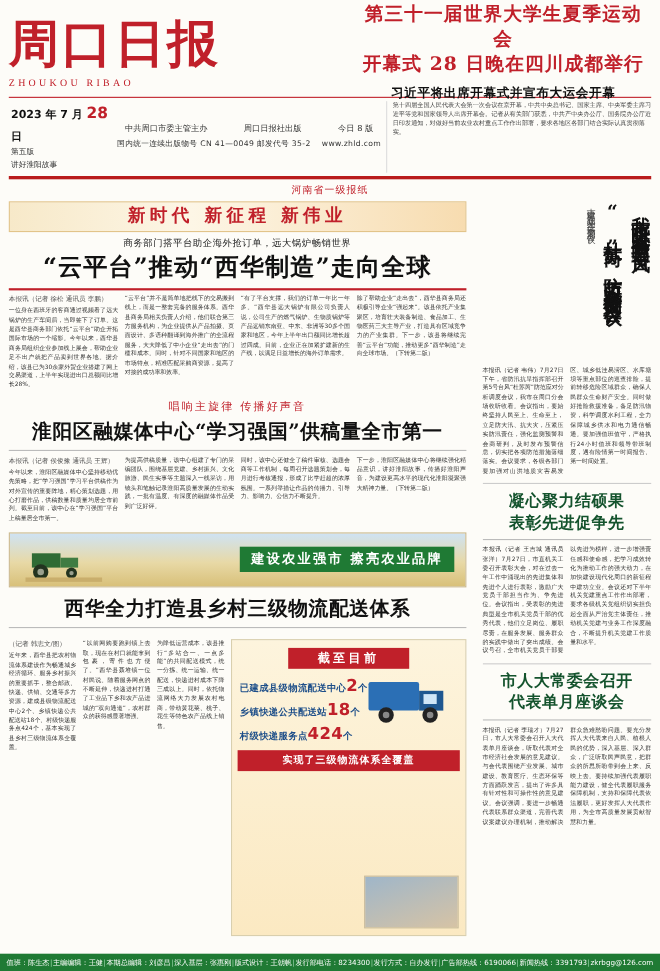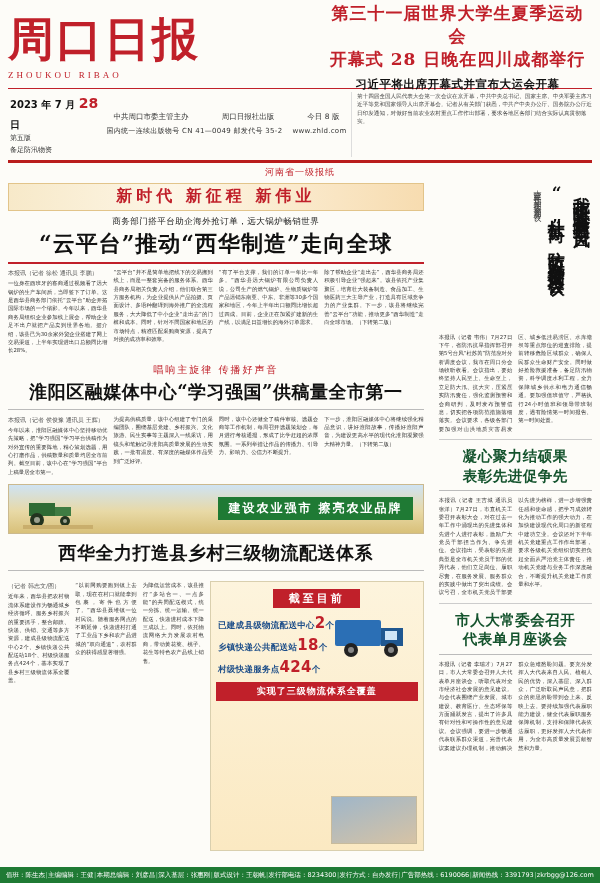--- a/index.html
+++ b/index.html
@@ -102,21 +102,21 @@
   .lower{display:flex;gap:6px;margin-top:5px;flex:1;}
   .lower-txt{width:196px;font-size:5.4px;line-height:1.55;color:#333;text-align:justify;
              display:flex;gap:6px;}
   .lower-txt > div{flex:1;}
   .infographic{
     flex:1;border:1px solid #d9cfae;background:linear-gradient(180deg,#fdf4dd,#fbe9c2);
     position:relative;padding:5px;box-sizing:border-box;
   }
   .info-title{
     background:#c0202a;color:#fff;font-size:11px;font-weight:bold;text-align:center;
-    padding:2px 0;letter-spacing:3px;width:87px;margin:2px auto 6px;
+    padding:2px 0;letter-spacing:3px;width:110px;margin:2px auto 6px;
     font-family:"DejaVu Serif","Liberation Serif",serif;
   }
   .stat{font-size:8.5px;color:#1d4e89;margin:4px 2px;font-weight:bold;letter-spacing:.3px;}
   .stat b{font-size:15px;color:#c0202a;}
   .stat-final{
     margin-top:6px;background:#c0202a;color:#fff;font-size:9px;text-align:center;
     padding:3px 0;letter-spacing:1px;font-weight:bold;
   }
   .truck{position:absolute;right:6px;top:26px;width:84px;height:52px;}
   .photo{position:absolute;right:6px;bottom:6px;width:84px;height:46px;
@@ -164,21 +164,21 @@
     </div>
   </div>
 
   <div class="inforow">
     <div class="info-left">
       <div class="info-date">
         <span>2023 年 7 月</span>
         <b>28</b><span>日</span>
       </div>
       <div>第五版</div>
-      <div>备足防汛物资</div>
+      <div>讲好淮阳故事</div>
     </div>
     <div class="info-mid">
       <div class="info-mid-top">
         <span>中共周口市委主管主办</span>
         <span>周口日报社出版</span>
         <span>今日 8 版</span>
       </div>
       <div class="info-mid-bot">
         <span>国内统一连续出版物号 CN 41—0049 邮发代号 35-2</span>
         &nbsp;&nbsp;

